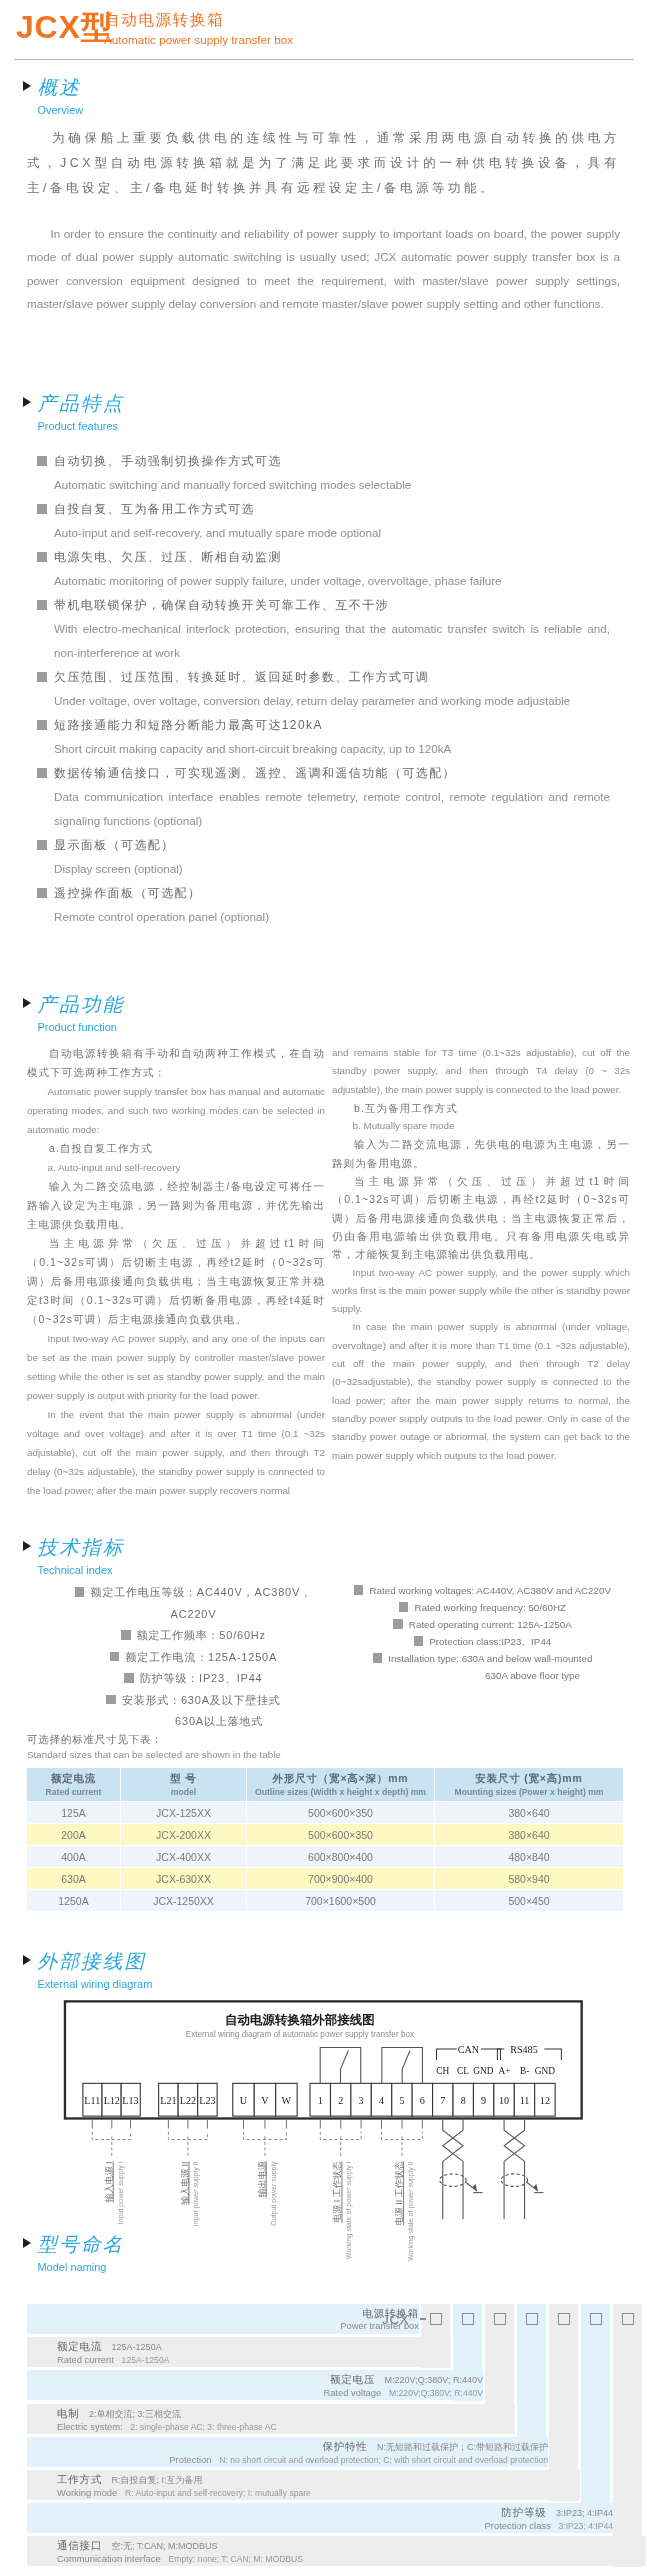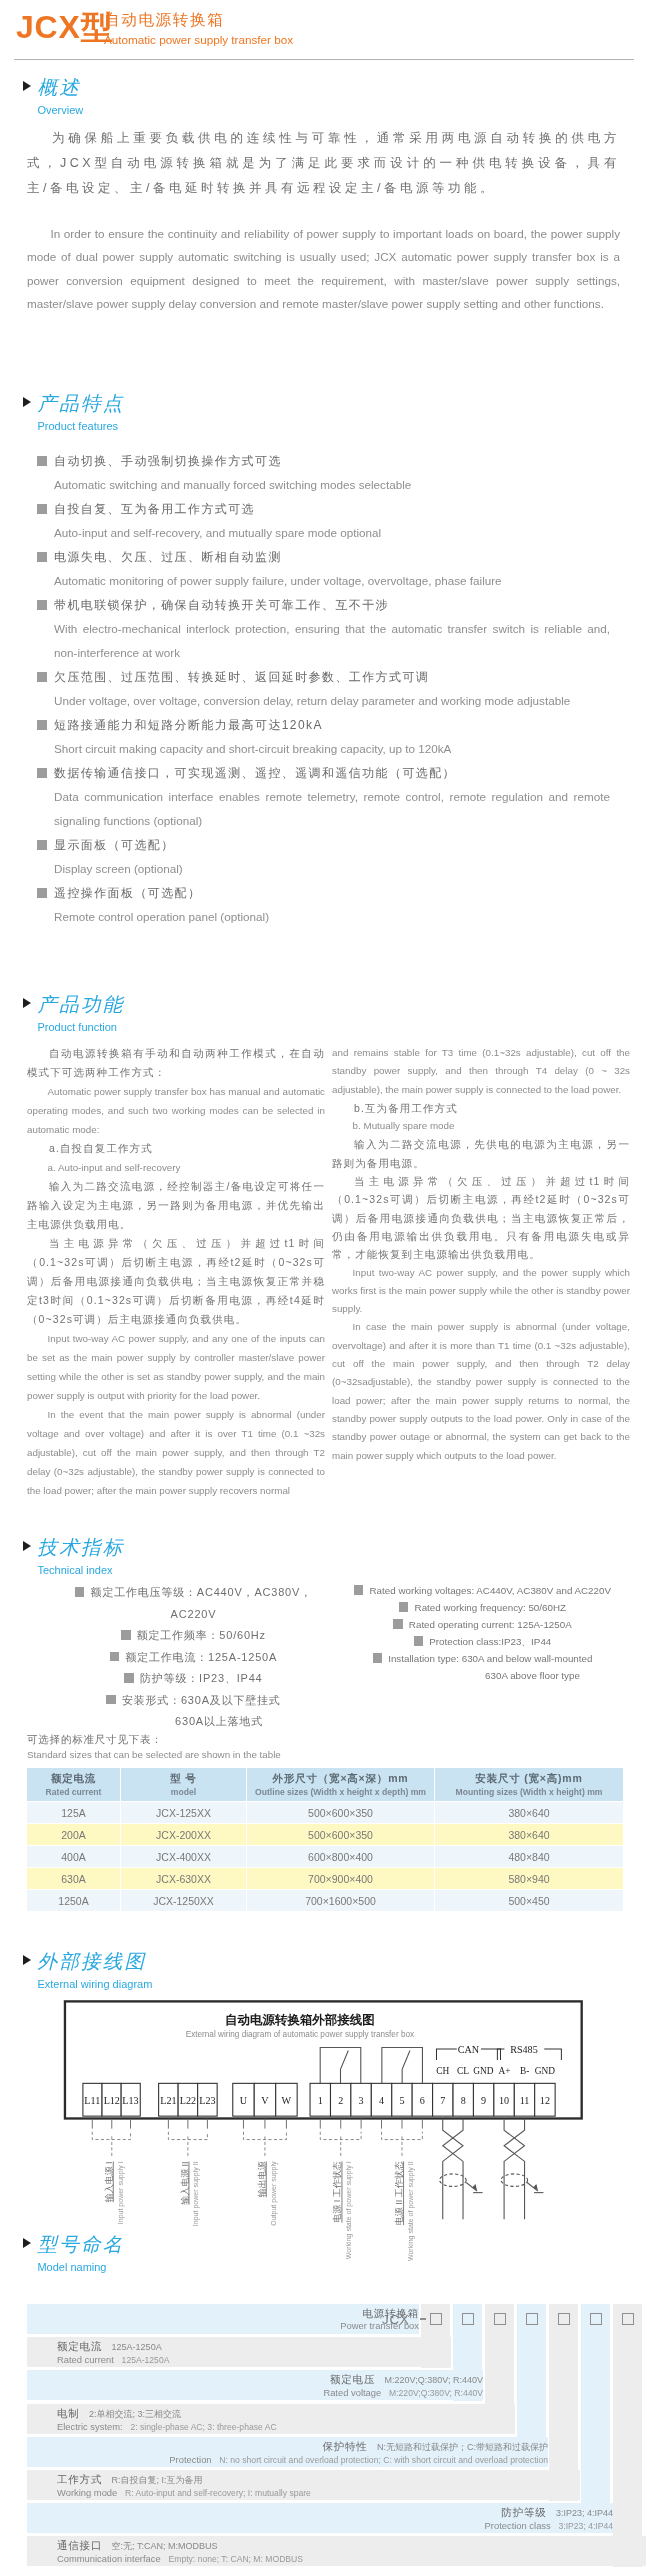--- a/index.html
+++ b/index.html
@@ -216,21 +216,21 @@
         <th class="w2">
               <div class="th-cn">型 号</div>
               <div class="th-en">model</div>
             </th>
         <th class="w3">
               <div class="th-cn">外形尺寸（宽×高×深）mm</div>
               <div class="th-en">Outline sizes (Width x height x depth) mm</div>
             </th>
         <th class="w4">
               <div class="th-cn">安装尺寸 (宽×高)mm</div>
-              <div class="th-en">Mounting sizes (Width x height) mm</div>
+              <div class="th-en">Mounting sizes (Power x height) mm</div>
             </th>
       </tr>
       </thead>
       <tbody>
       <tr class="r-light">
         <td>125A</td>
         <td>JCX-125XX</td>
         <td>500×600×350</td>
         <td>380×640</td>
       </tr>

